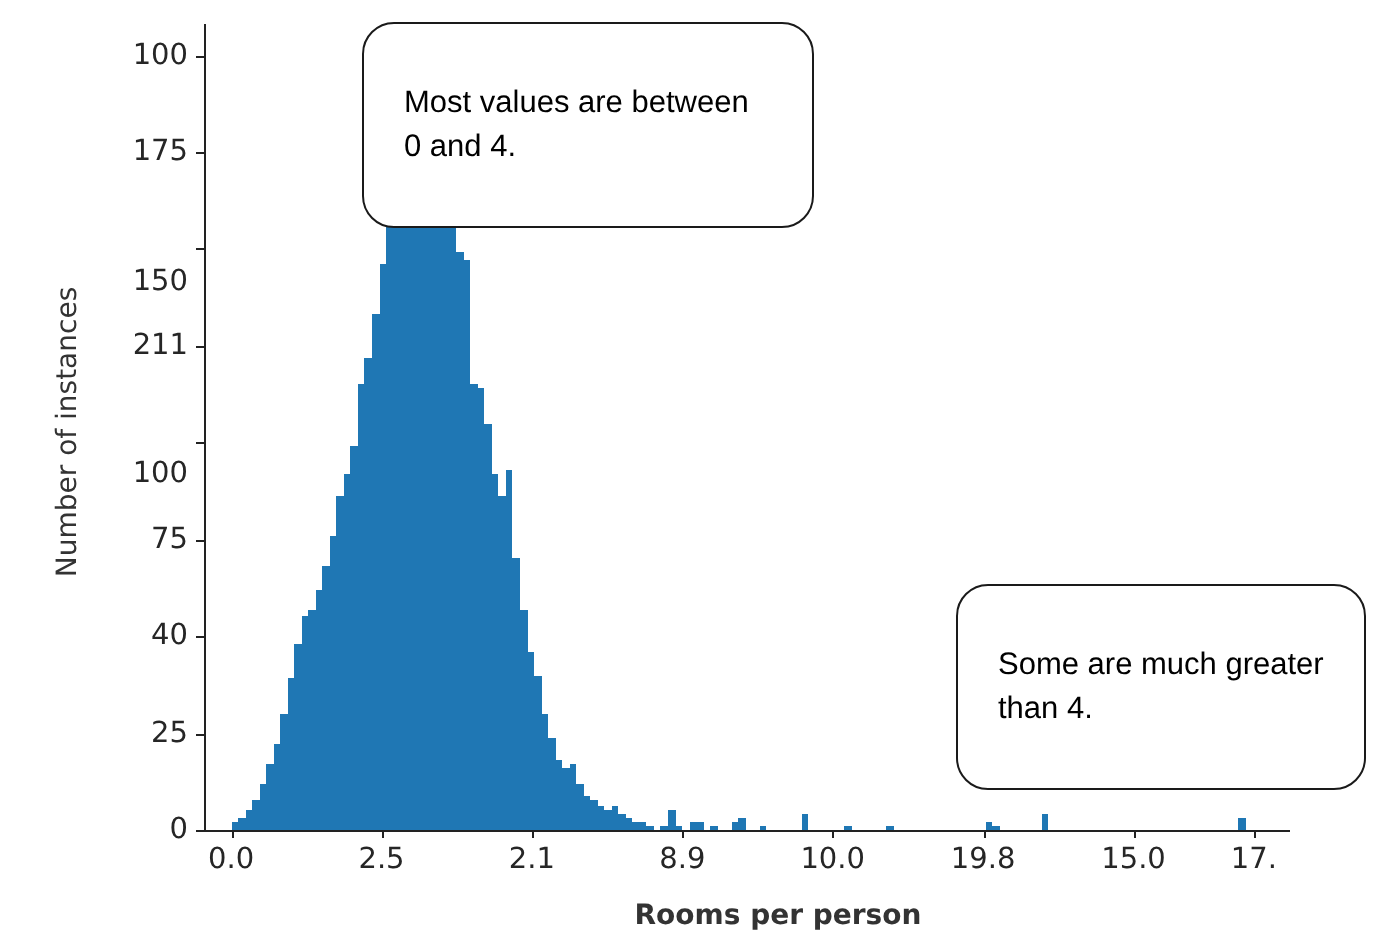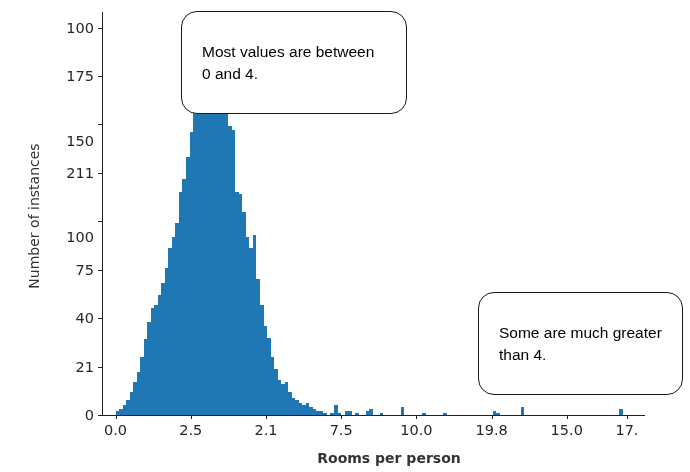--- a/index.html
+++ b/index.html
@@ -217,35 +217,35 @@
     </div>
 
   <div id="xticks-layer">
       <div class="xtick" style="left: 115.54px;"></div>
       <div class="xticklabel" style="left: 115.54px;">0.0</div>
       <div class="xtick" style="left: 190.75px;"></div>
       <div class="xticklabel" style="left: 190.75px;">2.5</div>
       <div class="xtick" style="left: 265.95px;"></div>
       <div class="xticklabel" style="left: 265.95px;">2.1</div>
       <div class="xtick" style="left: 341.16px;"></div>
-      <div class="xticklabel" style="left: 341.16px;">7.5</div>
+      <div class="xticklabel" style="left: 341.16px;">8.9</div>
       <div class="xtick" style="left: 416.37px;"></div>
       <div class="xticklabel" style="left: 416.37px;">10.0</div>
       <div class="xtick" style="left: 491.58px;"></div>
       <div class="xticklabel" style="left: 491.58px;">19.8</div>
       <div class="xtick" style="left: 566.78px;"></div>
       <div class="xticklabel" style="left: 566.78px;">15.0</div>
       <div class="xtick" style="left: 626.95px;"></div>
       <div class="xticklabel" style="left: 626.95px;">17.</div>
     </div>
   <div id="yticks-layer">
       <div class="ytick" style="top: 415px;"></div>
       <div class="yticklabel" style="top: 415px;">0</div>
       <div class="ytick" style="top: 366.56px;"></div>
-      <div class="yticklabel" style="top: 366.56px;">21</div>
+      <div class="yticklabel" style="top: 366.56px;">25</div>
       <div class="ytick" style="top: 318.13px;"></div>
       <div class="yticklabel" style="top: 318.13px;">40</div>
       <div class="ytick" style="top: 269.69px;"></div>
       <div class="yticklabel" style="top: 269.69px;">75</div>
       <div class="ytick" style="top: 221.25px;"></div>
       <div class="yticklabel" style="top: 221.25px; margin-top: 16px;">100</div>
       <div class="ytick" style="top: 172.81px;"></div>
       <div class="yticklabel" style="top: 172.81px;">211</div>
       <div class="ytick" style="top: 124.38px;"></div>
       <div class="yticklabel" style="top: 141px;">150</div>

